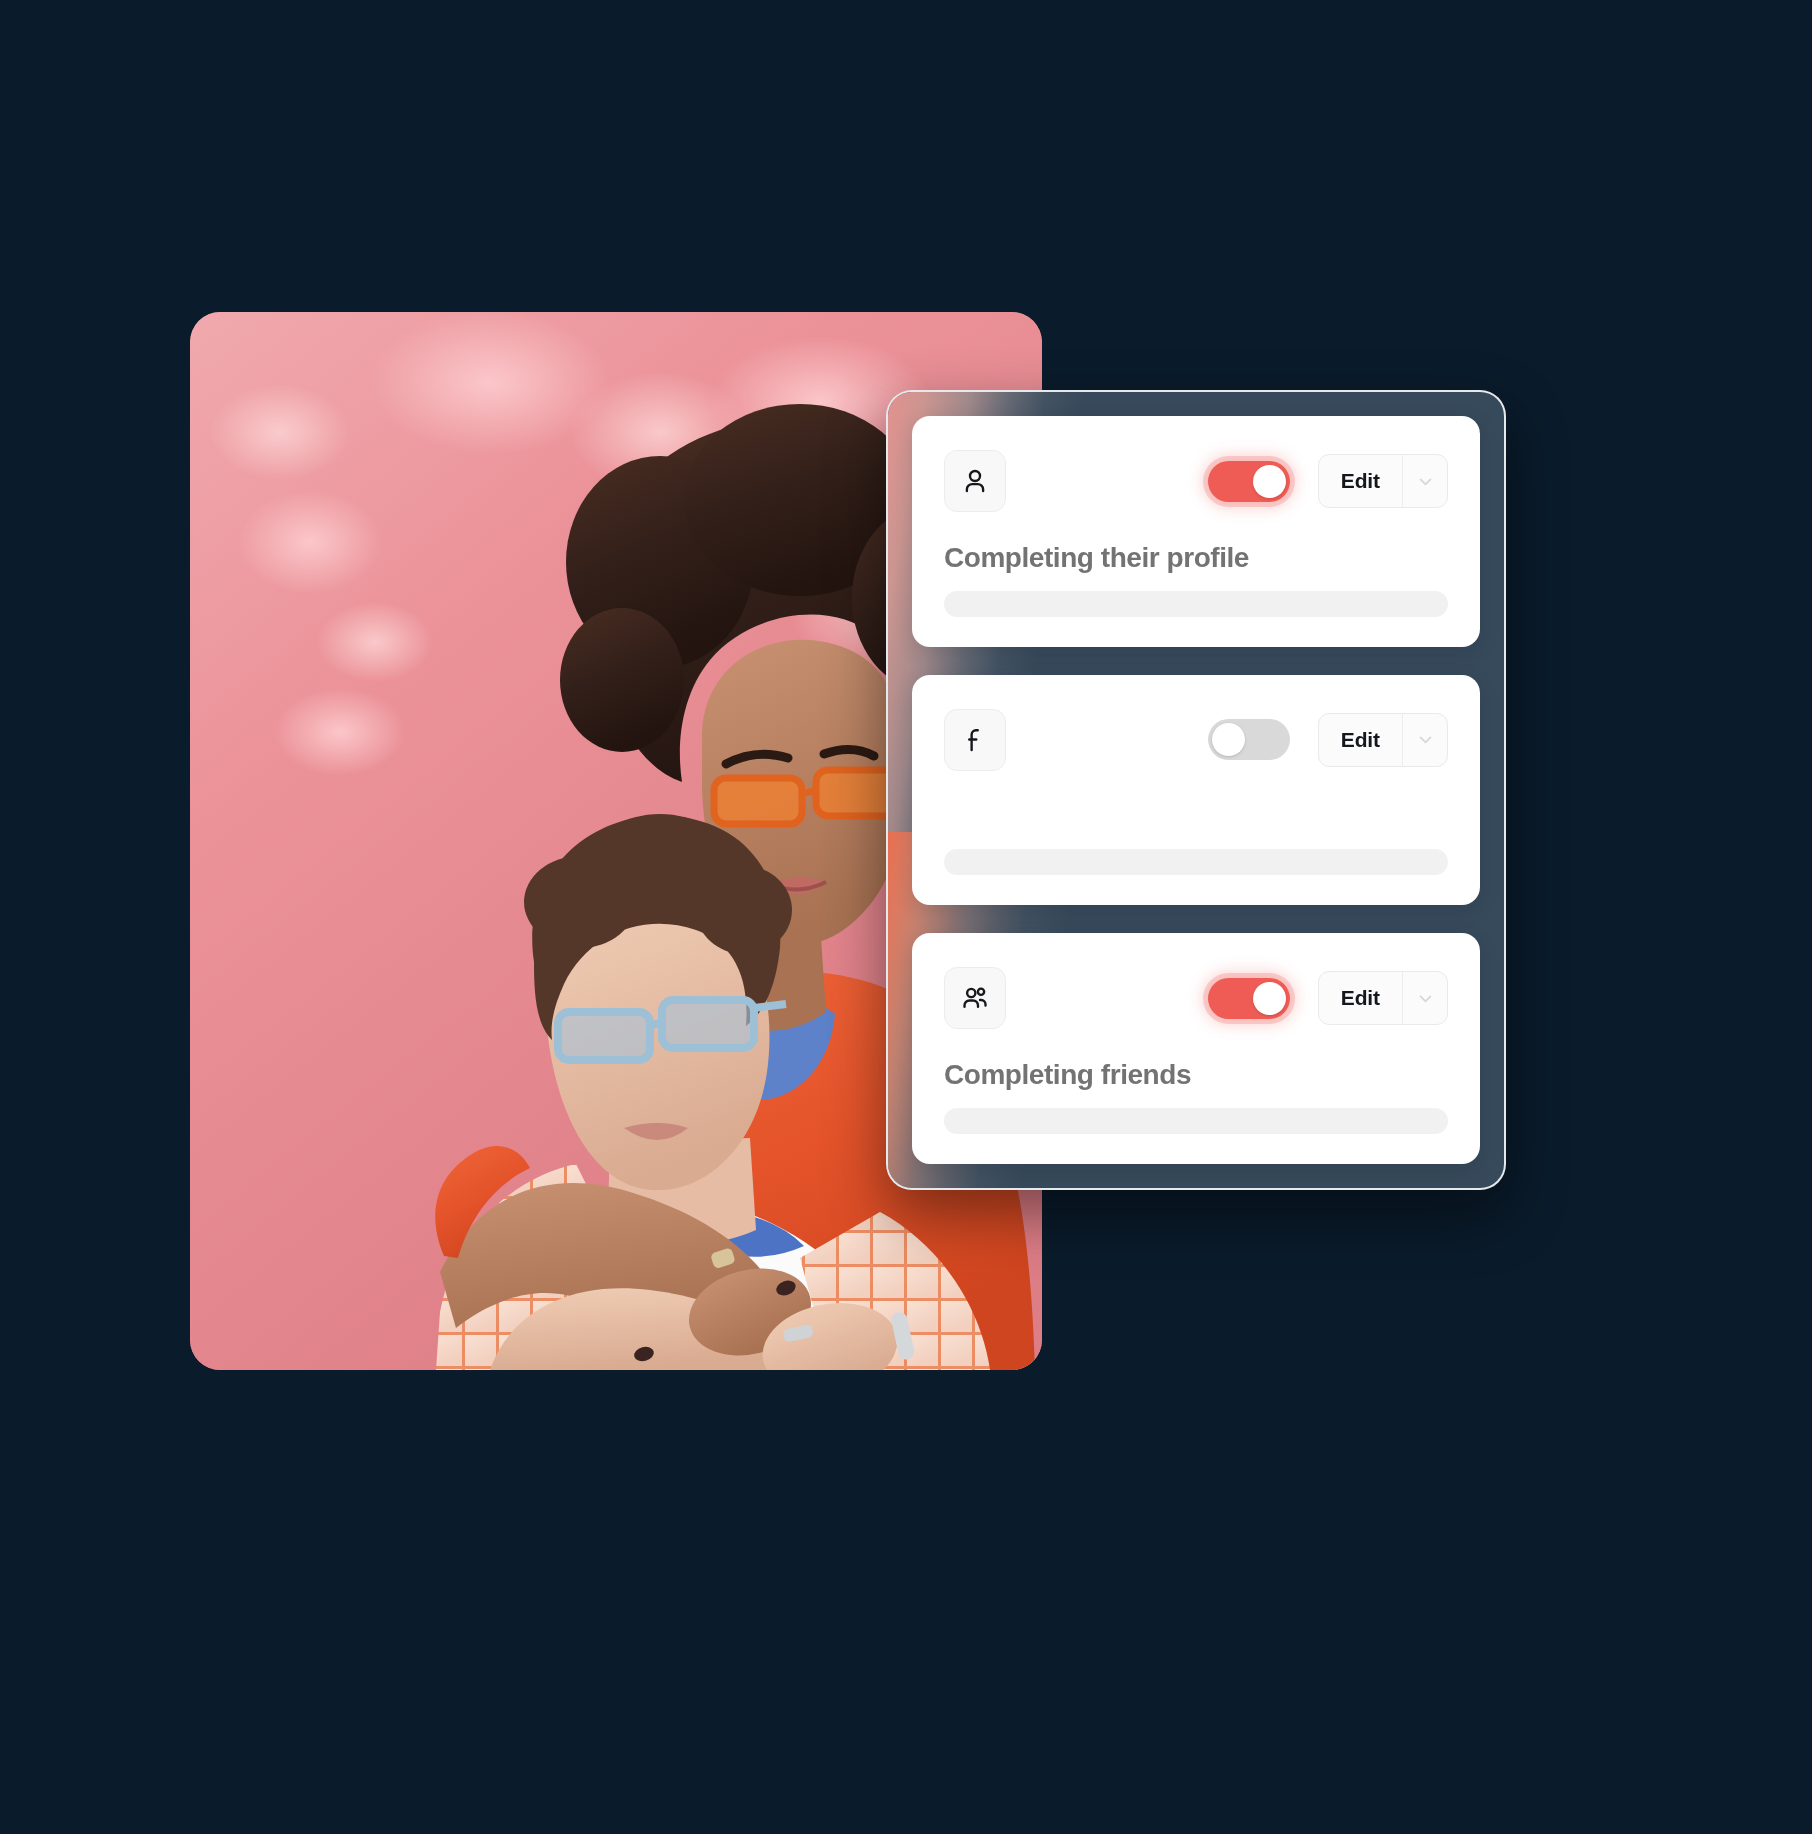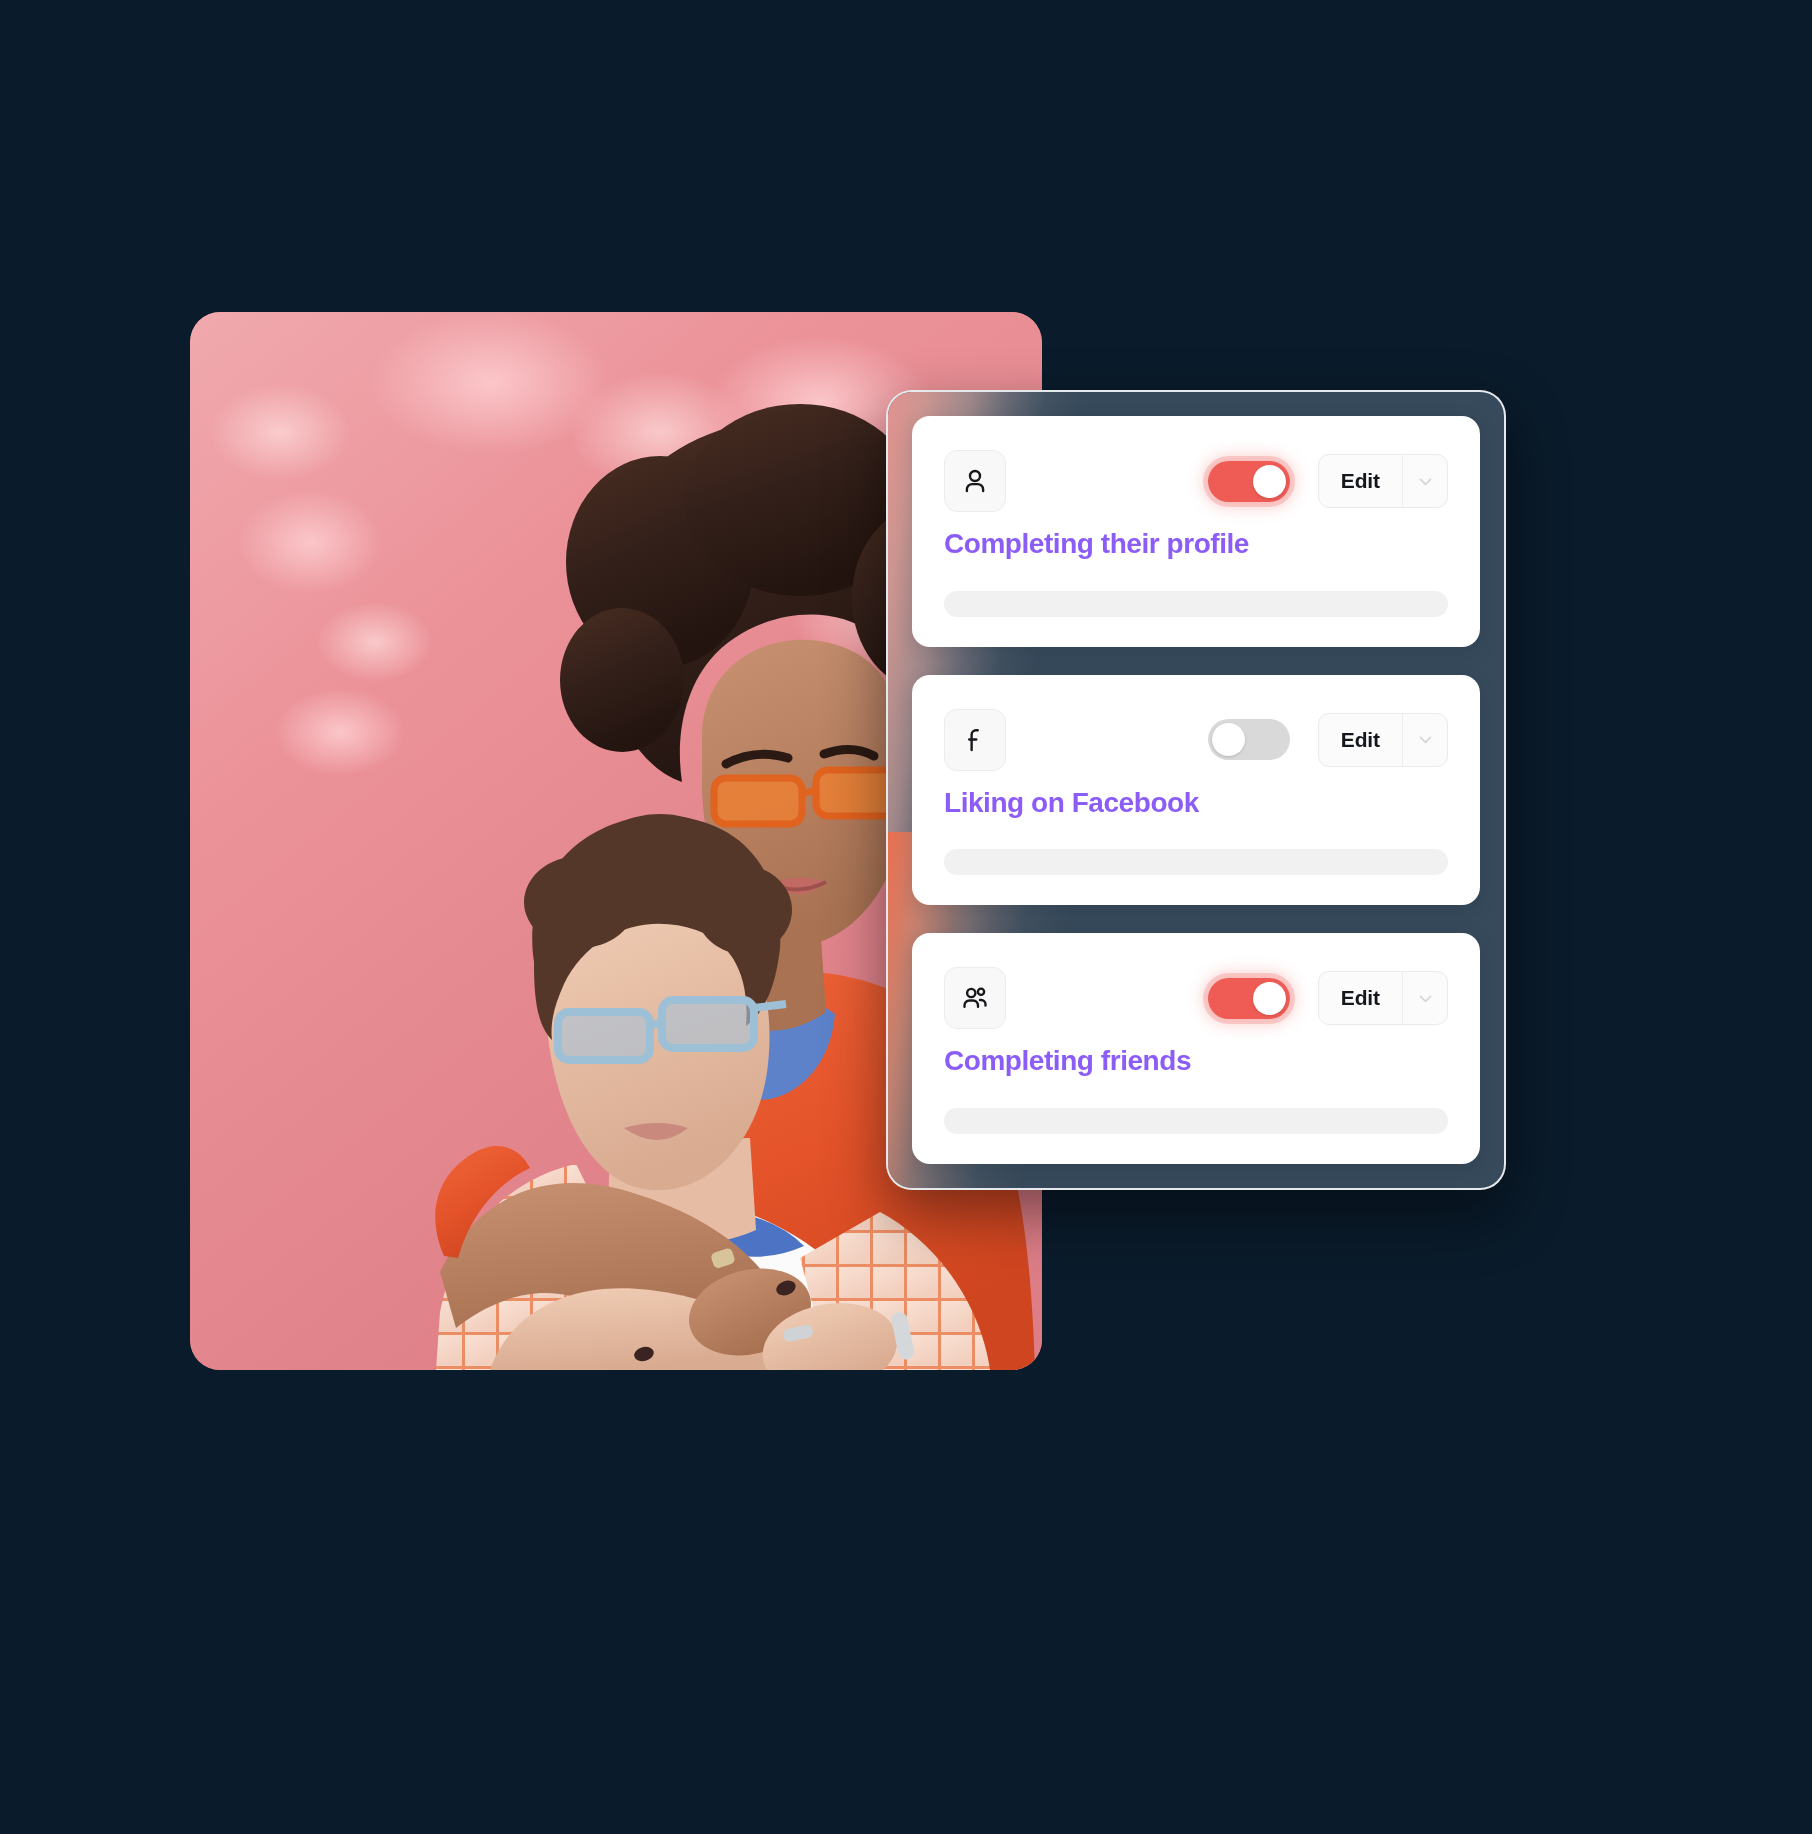--- a/index.html
+++ b/index.html
@@ -165,24 +165,24 @@
   .edit-div { width: 1px; background: #ededef; }
   .edit-chev {
     width: 44px;
     display: flex;
     align-items: center;
     justify-content: center;
   }
   .edit-chev svg { width: 17px; height: 17px; display: block; }
 
   .card-title {
-    margin-top: 16px;
+    margin-top: 30px;
     font-size: 28px;
     font-weight: 700;
-    color: #8b5cf6;
+    color: #737373;
     letter-spacing: -0.45px;
     line-height: 1.15;
   }
 
   .skeleton {
     margin-top: auto;
     height: 26px;
     border-radius: 13px;
     background: #f1f1f2;
     width: 100%;
@@ -378,21 +378,20 @@
         <div class="edit-btn">
           <div class="edit-main">Edit</div>
           <div class="edit-div"></div>
           <div class="edit-chev">
             <svg viewBox="0 0 24 24" fill="none" stroke="#d6d7da" stroke-width="2.6" stroke-linecap="round" stroke-linejoin="round">
               <path d="M5 9l7 7 7-7"></path>
             </svg>
           </div>
         </div>
       </div>
-      <div class="card-title">Liking on Facebook</div>
       <div class="skeleton"></div>
     </div>
 
     <div class="card">
       <div class="card-top">
         <div class="icon-box">
           <svg viewBox="0 0 24 24" fill="none" stroke="#16181c" stroke-width="1.9" stroke-linecap="round" stroke-linejoin="round">
             <circle cx="9" cy="8" r="3.3"></circle>
             <circle cx="16.8" cy="7" r="2.5"></circle>
             <path d="M3.6 19v-1a4 4 0 0 1 4-4h2.8a4 4 0 0 1 4 4v1"></path>

